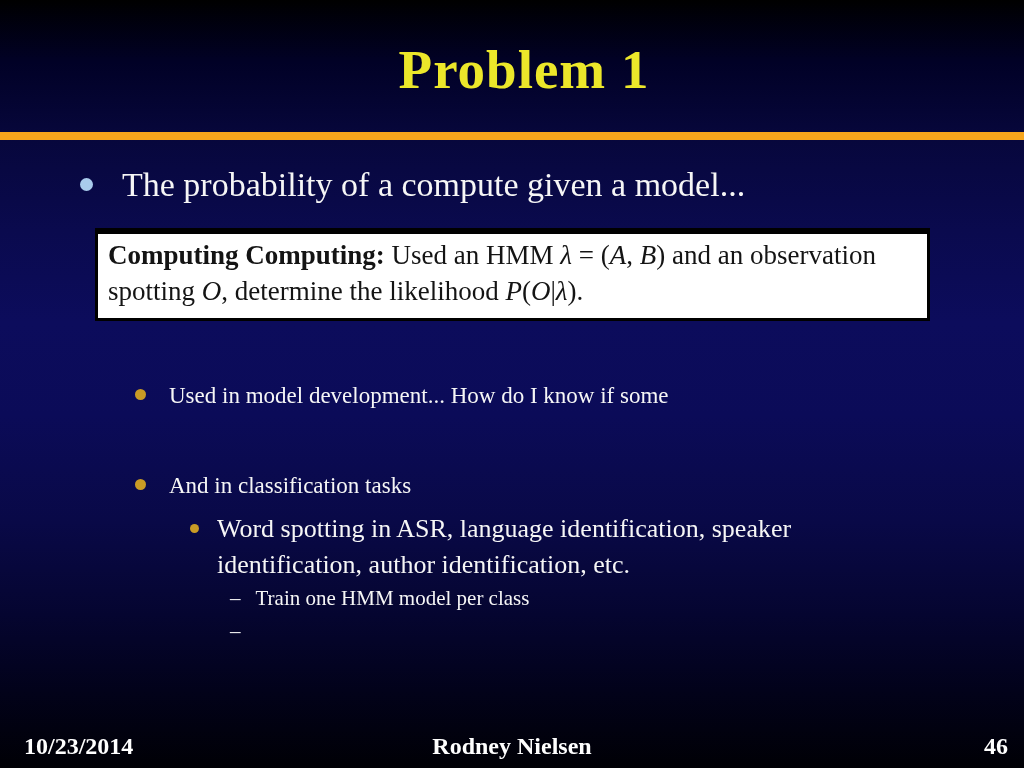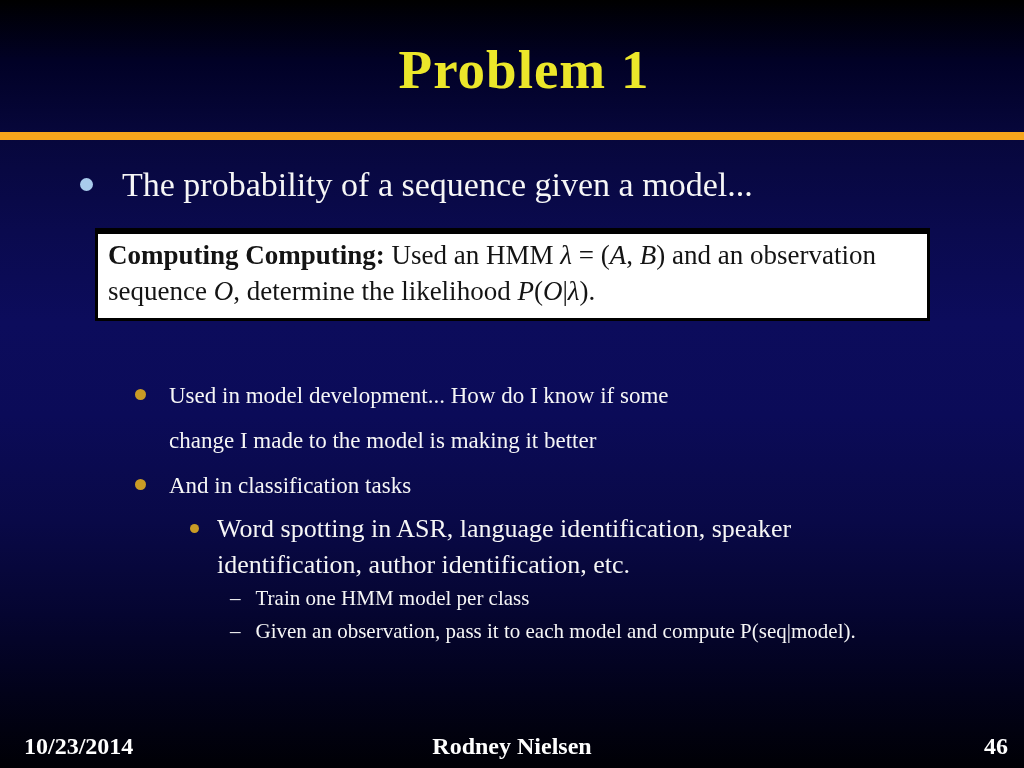--- a/index.html
+++ b/index.html
@@ -74,50 +74,49 @@
 <body>
 
 <div class="slide">
 
   <h1 class="title">Problem 1</h1>
 
   <div class="rule"></div>
 
   <div class="row row-l1">
     <span class="dot dot-l1"></span>
-    <span class="txt">The probability of a sequence given a model...</span>
+    <span class="txt">The probability of a compute given a model...</span>
   </div>
 
   <div class="excerpt">
     <span class="b">Computing Computing:</span><span> Used an HMM </span><span class="i">λ</span><span> = (</span><span class="i">A</span><span>, </span><span class="i">B</span><span>) and an observation</span><br>
-    <span>sequence </span><span class="i">O</span><span>, determine the likelihood </span><span class="i">P</span><span>(</span><span class="i">O</span><span>|</span><span class="i">λ</span><span>).</span>
+    <span>spotting </span><span class="i">O</span><span>, determine the likelihood </span><span class="i">P</span><span>(</span><span class="i">O</span><span>|</span><span class="i">λ</span><span>).</span>
   </div>
 
   <div class="row row-l2 row-l2a">
     <span class="dot dot-l2"></span>
-    <span class="txt"><span>Used in model development... How do I know if some</span><br><span>change I made to the model is making it better</span></span>
+    <span class="txt"><span>Used in model development... How do I know if some</span><br></span>
   </div>
 
   <div class="row row-l2 row-l2b">
     <span class="dot dot-l2"></span>
     <span class="txt">And in classification tasks</span>
   </div>
 
   <div class="row row-l3">
     <span class="dot dot-l3"></span>
     <span class="txt"><span>Word spotting in ASR, language identification, speaker</span><br><span>identification, author identification, etc.</span></span>
   </div>
 
   <div class="row row-l4 row-l4a">
     <span class="dash">–</span>
     <span class="txt">Train one HMM model per class</span>
   </div>
 
   <div class="row row-l4 row-l4b">
     <span class="dash">–</span>
-    <span class="txt">Given an observation, pass it to each model and compute P(seq|model).</span>
   </div>
 
   <span class="footer-text footer-date">10/23/2014</span>
   <span class="footer-text footer-author">Rodney Nielsen</span>
   <span class="footer-text footer-page">46</span>
 
 </div>
 
 </body></html>

